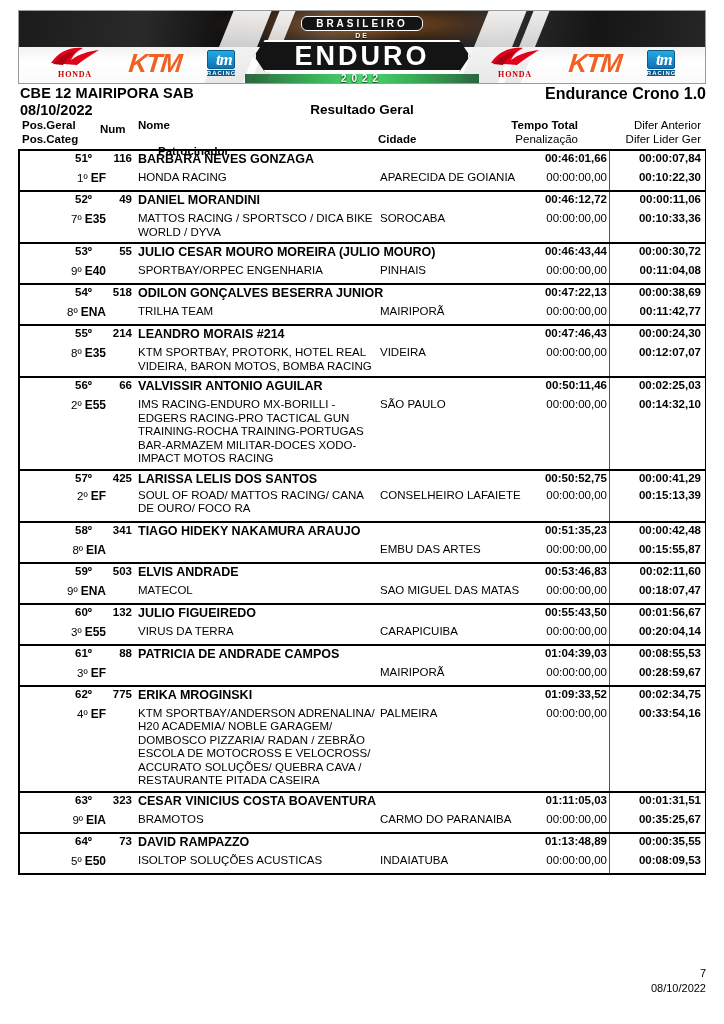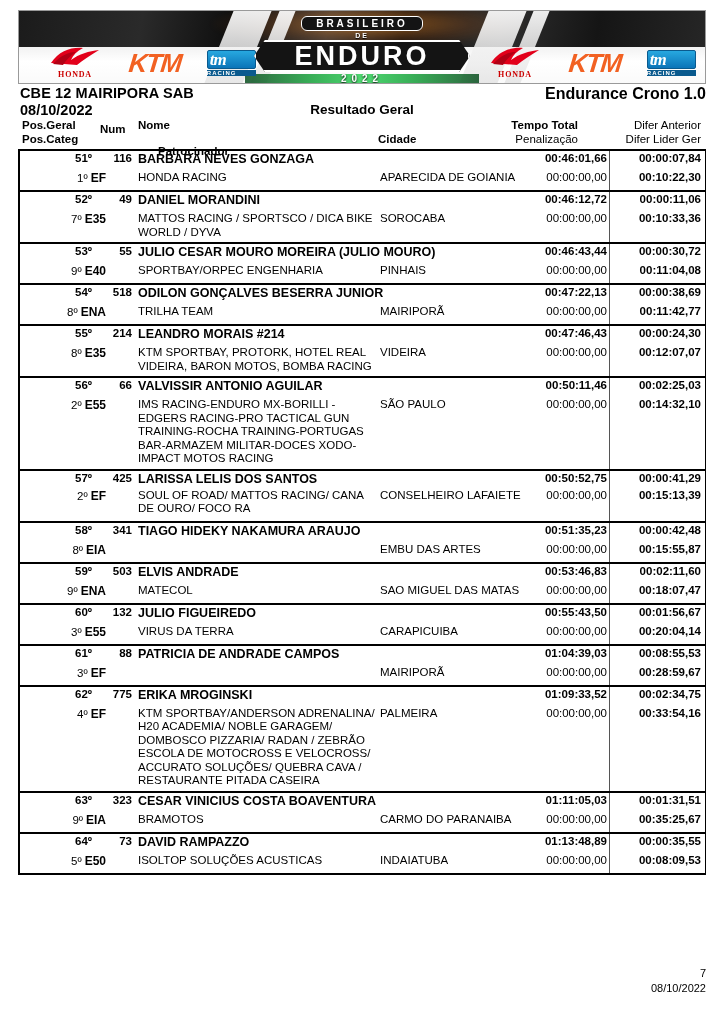--- a/index.html
+++ b/index.html
@@ -107,22 +107,22 @@
     font-weight: bold;
     font-style: italic;
     font-size: 26px;
     letter-spacing: -1.5px;
     color: #f26122;
     line-height: 26px;
     transform: skewX(-6deg);
   }
 
   .tm {
-    width: 49px;
-    text-align: left;
+    width: 28px;
+    text-align: right;
     line-height: 1;
   }
   .tm-top {
     background: linear-gradient(180deg, #27a8e0 0%, #0b74b8 100%);
     border: 1px solid #0a5a8e;
     border-radius: 2px;
     color: #ffffff;
     font-family: "Liberation Serif", serif;
     font-weight: bold;
     font-style: italic;

